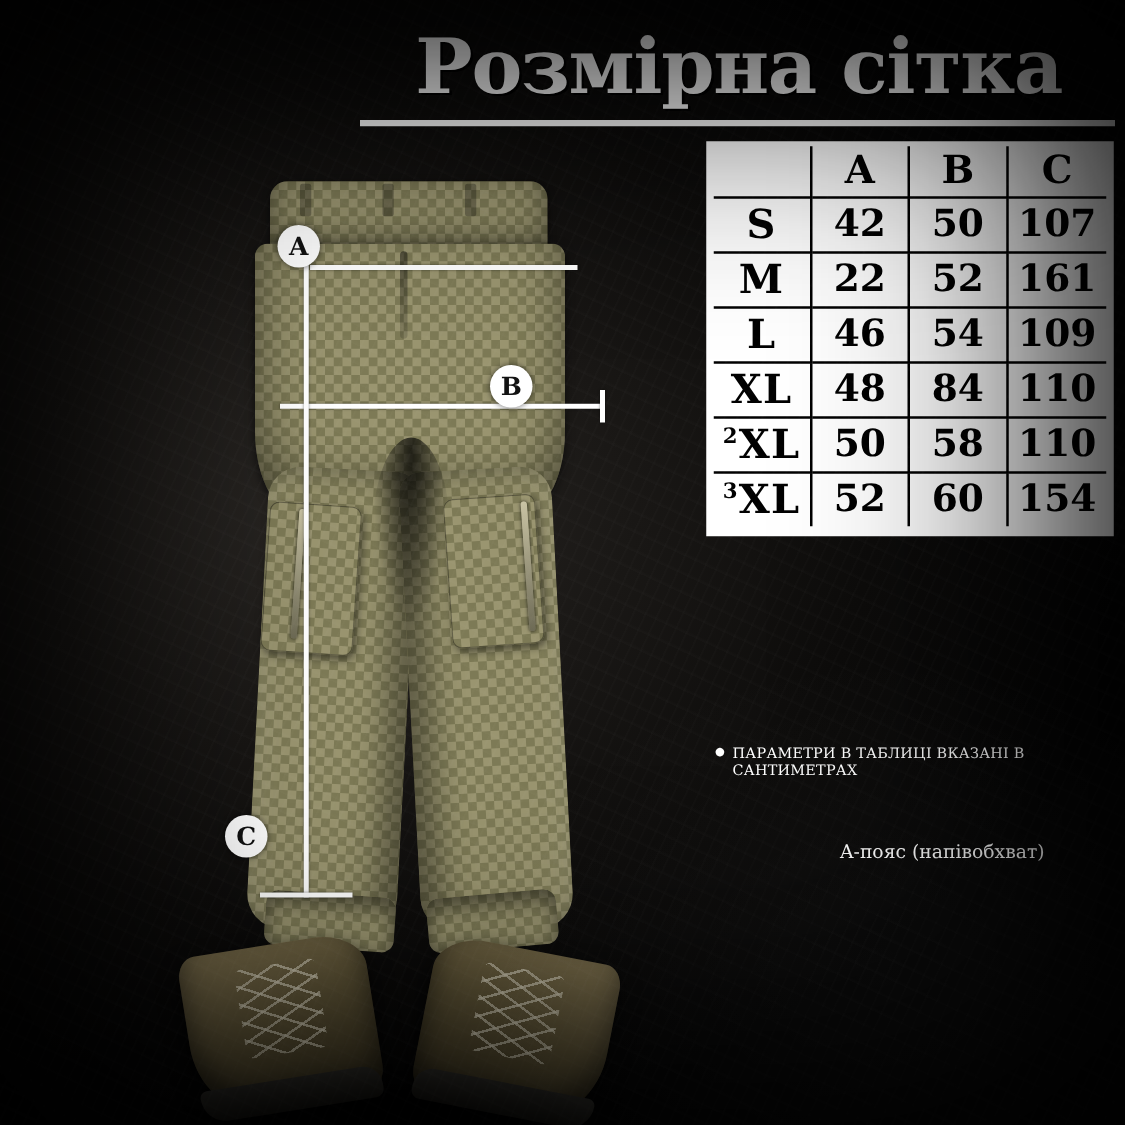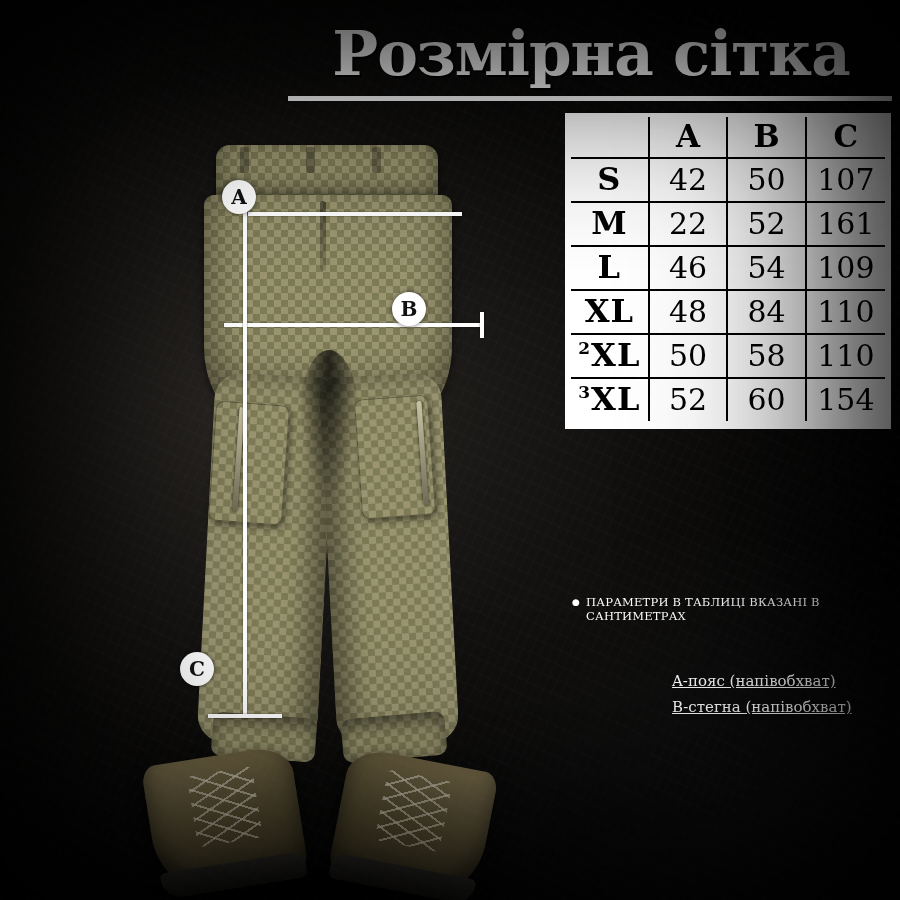--- a/index.html
+++ b/index.html
@@ -105,21 +105,21 @@
     border-right: 2px solid #000;
   }
   th.rowhdr {
     font-weight: 700;
     font-size: 32px;
     letter-spacing: 1px;
   }
   th.rowhdr sup { font-size: 17px; vertical-align: super; }
   td.val {
     font-size: 30px;
-    font-weight: 400;
+    font-weight: 700;
   }
   .head-row th { border-bottom: 2px solid #000; }
 
   
   .footnote {
     position: absolute;
     left: 572px;
     top: 595px;
     width: 330px;
     font-family: "DejaVu Serif", serif;
@@ -137,21 +137,20 @@
 
   
   .legend {
     position: absolute;
     left: 672px;
     top: 668px;
     font-family: "DejaVu Serif", serif;
     font-size: 15px;
     line-height: 26px;
     color: #fff;
-    text-decoration: underline;
   }
 
   
   .photo {
     position: absolute;
     left: 120px;
     top: 135px;
     width: 430px;
     height: 700px;
   }
@@ -406,18 +405,17 @@
     </table>
   </div>
 
   <div class="footnote">
     <span class="bullet">●</span>
     <span>ПАРАМЕТРИ В ТАБЛИЦІ ВКАЗАНІ В САНТИМЕТРАХ</span>
   </div>
 
   <div class="legend">
     <div>A-пояс (напівобхват)</div>
-    <div>B-стегна (напівобхват)</div>
   </div>
 
   <div class="grunge"></div>
   <div class="vignette"></div>
 </div>
 
 </body></html>

